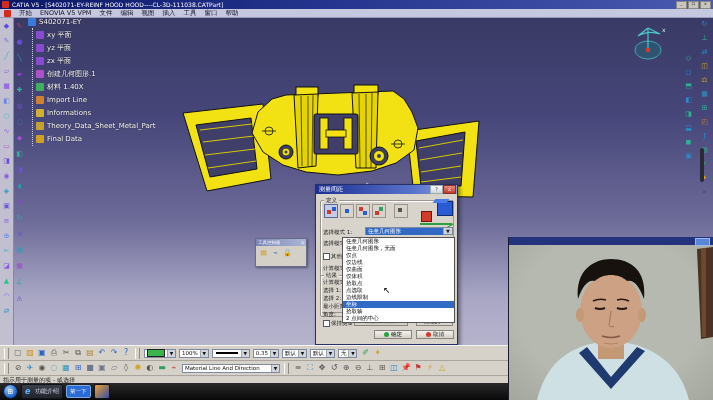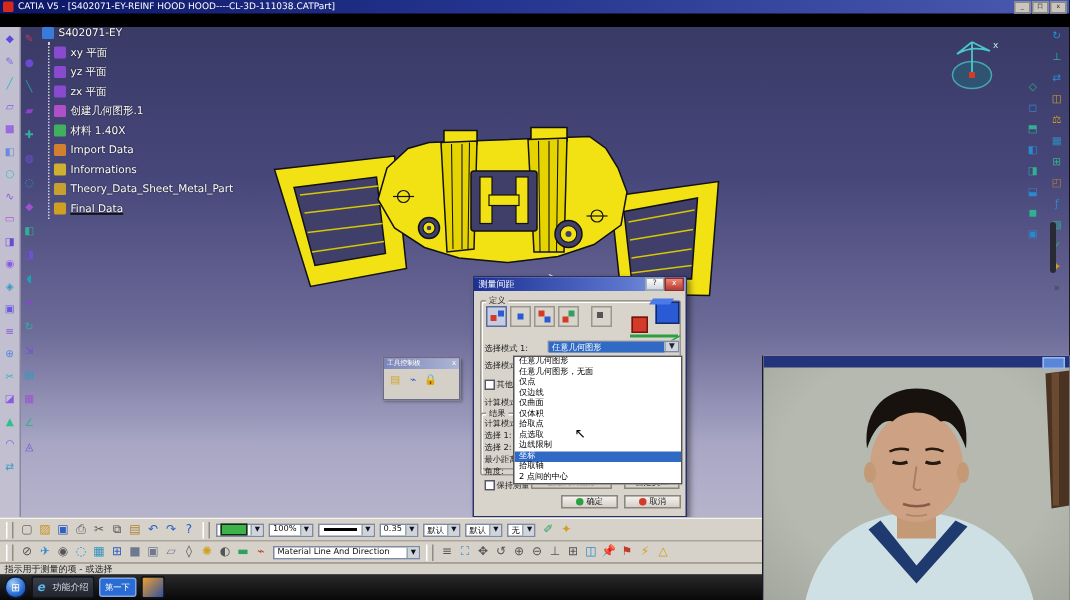--- a/index.html
+++ b/index.html
@@ -120,20 +120,32 @@
   <div id="titlebar" class="abs">
     <div class="applogo"></div>
     <span class="ttxt">CATIA V5 - [S402071-EY-REINF HOOD HOOD----CL-3D-111038.CATPart]</span>
     <div style="margin-left:auto;display:flex;gap:1px;margin-right:2px;">
       <div class="winbtn">_</div>
       <div class="winbtn">口</div>
       <div class="winbtn">x</div>
     </div>
   </div>
 
+  <div id="menubar" class="abs">
+    <div class="applogo"></div>
+  <span class="mitem">开始</span>
+      <span class="mitem">ENOVIA V5 VPM</span>
+      <span class="mitem">文件</span>
+      <span class="mitem">编辑</span>
+      <span class="mitem">视图</span>
+      <span class="mitem">插入</span>
+      <span class="mitem">工具</span>
+      <span class="mitem">窗口</span>
+      <span class="mitem">帮助</span>
+    </div>
 
   <div id="viewport" class="abs"></div>
 
   <div id="ltoolA" class="abs ticonstrip vstrip">
       <div class="ticon sm" style="color: rgb(90, 74, 224);">◆</div>
       <div class="ticon sm" style="color: rgb(122, 106, 232);">✎</div>
       <div class="ticon sm" style="color: rgb(58, 180, 192);">╱</div>
       <div class="ticon sm" style="color: rgb(138, 90, 224);">▱</div>
       <div class="ticon sm" style="color: rgb(154, 106, 224);">■</div>
       <div class="ticon sm" style="color: rgb(106, 138, 224);">◧</div>
@@ -221,31 +233,31 @@
       <div class="trow" style="top: 52px; left: 8px;">
         <span class="tico" style="background: rgb(176, 80, 200);"></span>
         <span class="tlbl">创建几何图形.1</span>
       </div>
       <div class="trow" style="top: 65px; left: 8px;">
         <span class="tico" style="background: rgb(64, 176, 96);"></span>
         <span class="tlbl">材料 1.40X</span>
       </div>
       <div class="trow" style="top: 78px; left: 8px;">
         <span class="tico" style="background: rgb(208, 128, 48);"></span>
-        <span class="tlbl">Import Data</span>
+        <span class="tlbl">Import Line</span>
       </div>
       <div class="trow" style="top: 91px; left: 8px;">
         <span class="tico" style="background: rgb(208, 176, 48);"></span>
         <span class="tlbl">Informations</span>
       </div>
       <div class="trow" style="top: 104px; left: 8px;">
         <span class="tico" style="background: rgb(200, 160, 48);"></span>
         <span class="tlbl">Theory_Data_Sheet_Metal_Part</span>
       </div>
-      <div class="trow" style="top: 117px; left: 8px; text-decoration: underline;">
+      <div class="trow" style="top: 117px; left: 8px;">
         <span class="tico" style="background: rgb(208, 160, 32);"></span>
         <span class="tlbl">Final Data</span>
       </div>
     </div>
 
   <svg class="abs" style="left:0;top:0;" width="713" height="345" viewBox="0 0 713 345">
 
     <polygon points="183,113 263,104 271,179 207,191" fill="#f2e214" stroke="#111" stroke-width="1"></polygon>
     <polygon points="196,125 251,118 257,169 210,177" fill="#3f3f6a" stroke="#111" stroke-width="1"></polygon>
     <g stroke="#d8c800" stroke-width="1">

